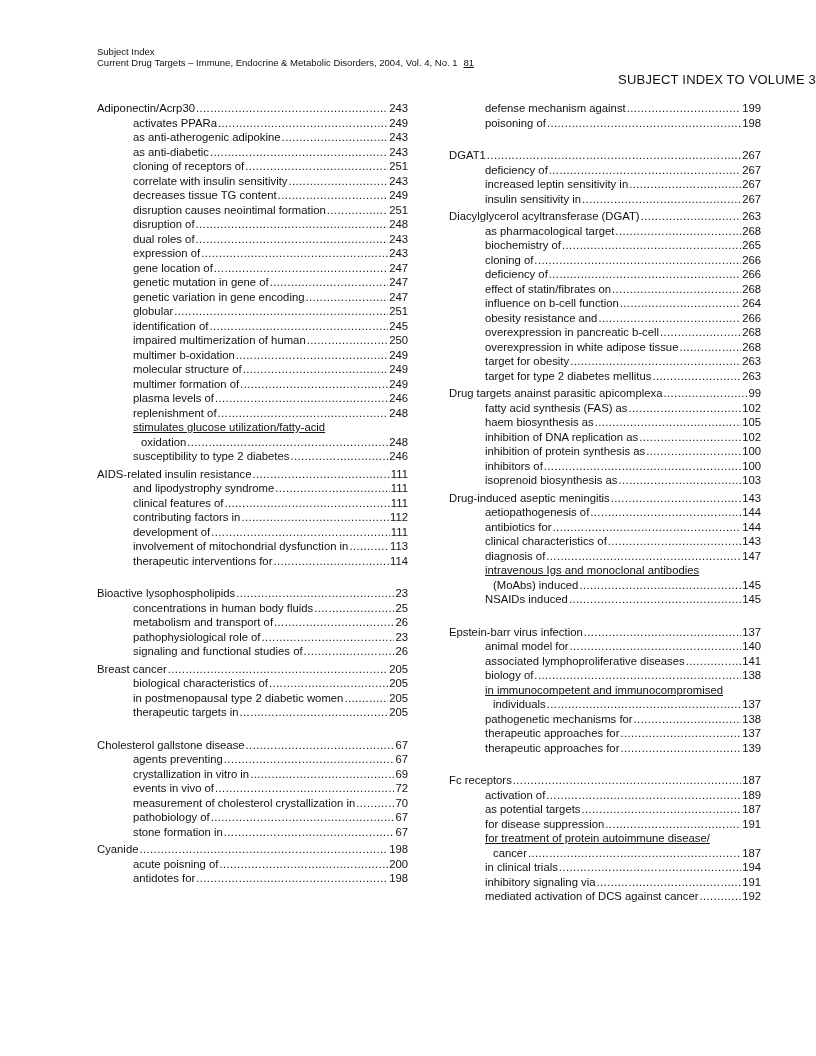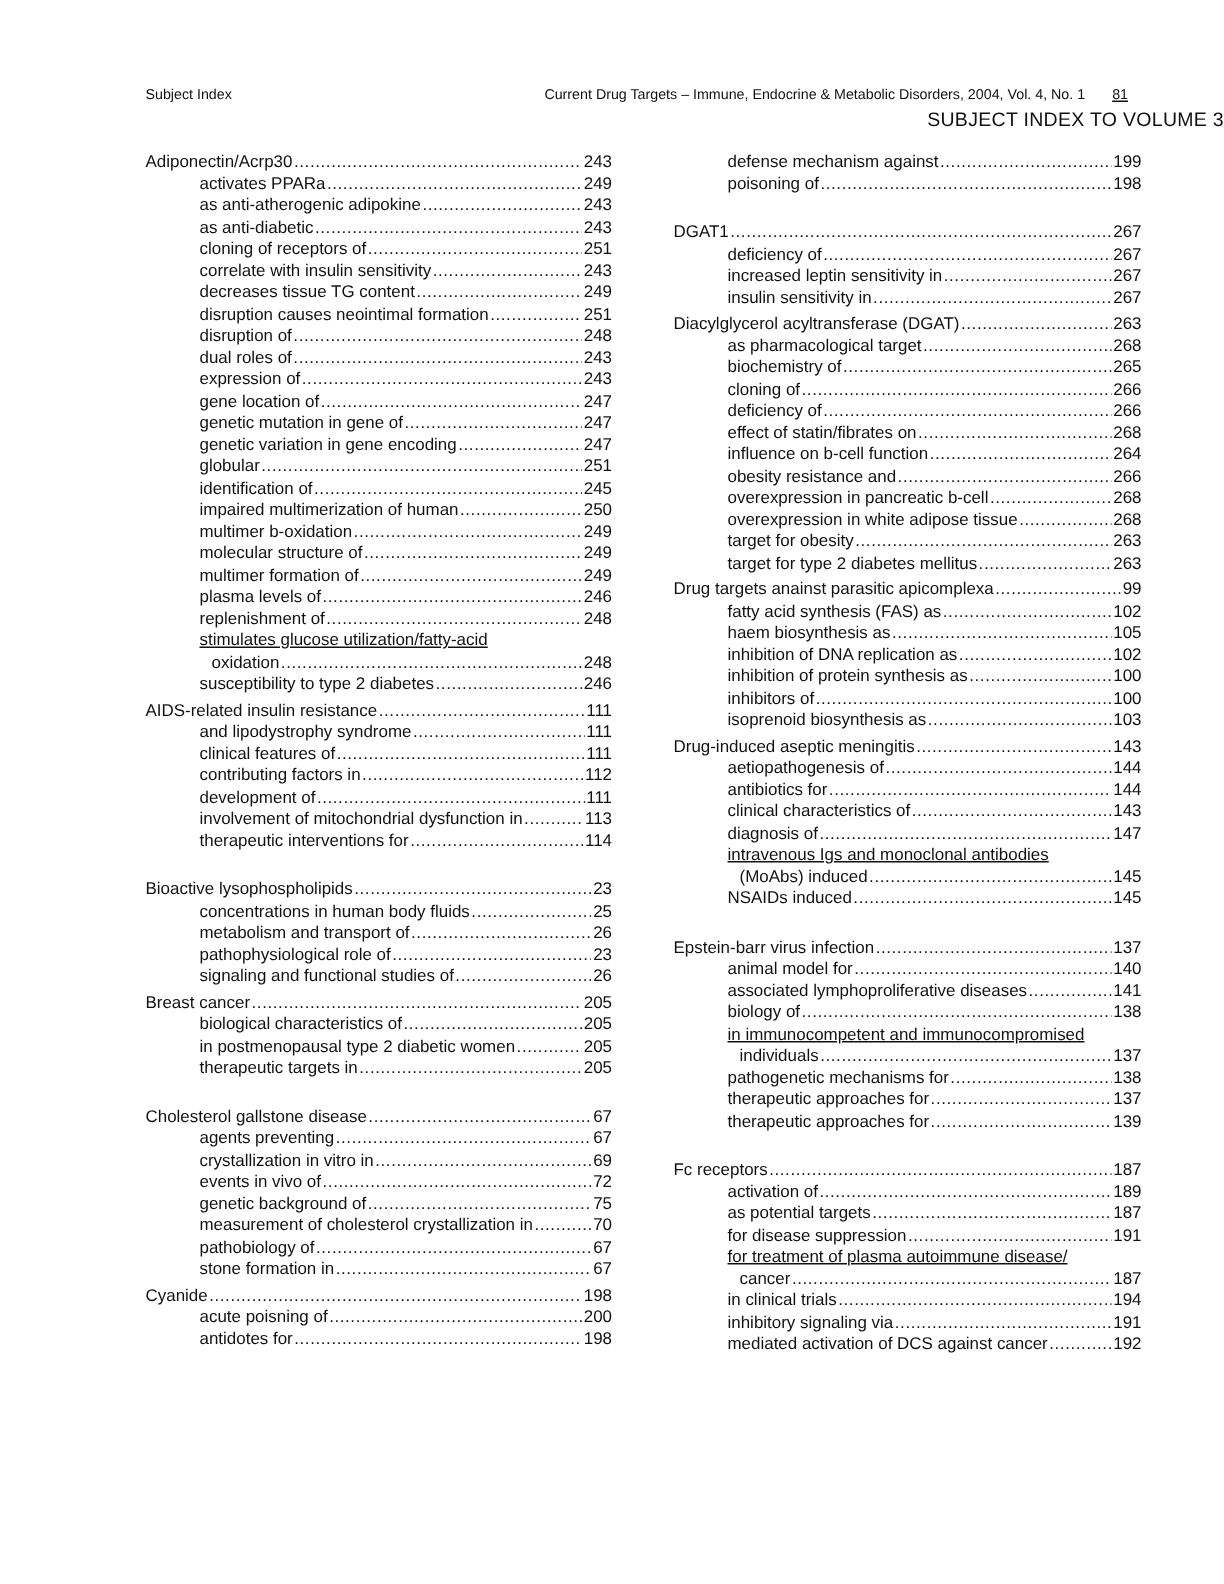--- a/index.html
+++ b/index.html
@@ -1,20 +1,20 @@
 <!DOCTYPE html>
 <html><head>
 <meta charset="utf-8">
 <style>
   html, body { margin: 0; padding: 0; background: #ffffff; }
   body { width: 816px; height: 1056px; position: relative; overflow: hidden;
          font-family: "Liberation Sans", sans-serif; color: #111; }
-  .running-head { position: absolute; top: 58px; left: 97px; right: 64px; height: 14px;
-                  font-size: 9.5px; display: flex; justify-content: space-between; }
-  .running-head .right span.pg { margin-left: 18px; text-decoration: underline; }
+  .running-head { position: absolute; top: 46px; left: 97px; right: 64px; height: 14px;
+                  font-size: 9.5px; display: flex; justify-content: space-between; flex-direction: column; }
+  .running-head .right span.pg { margin-left: 6px; text-decoration: underline; }
   .page-title { position: absolute; top: 72px; left: 0; width: 816px; text-align: right;
                 font-size: 13px; letter-spacing: 0.2px; }
   .col { position: absolute; top: 101px; font-size: 11.3px; line-height: 14.5px; }
   .col.left { left: 97px; width: 311px; }
   .col.right { left: 449px; width: 312px; }
   .entry { display: flex; align-items: baseline; white-space: nowrap; }
   .entry .t { flex: 0 0 auto; }
   .entry .d { flex: 1 1 auto; overflow: hidden; margin: 0 1px; }
   .entry .d::before { content: "................................................................................................................................................................"; letter-spacing: 0.4px; }
   .entry .p { flex: 0 0 auto; }
@@ -256,25 +256,20 @@
       <span class="t">crystallization in vitro in </span>
       <span class="d"></span>
       <span class="p">69</span>
     </div>
     <div class="entry sub">
       <span class="t">events in vivo of </span>
       <span class="d"></span>
       <span class="p">72</span>
     </div>
     <div class="entry sub">
-      <span class="t">genetic background of</span>
-      <span class="d"></span>
-      <span class="p">75</span>
-    </div>
-    <div class="entry sub">
       <span class="t">measurement of cholesterol crystallization in</span>
       <span class="d"></span>
       <span class="p">70</span>
     </div>
     <div class="entry sub">
       <span class="t">pathobiology of </span>
       <span class="d"></span>
       <span class="p">67</span>
     </div>
     <div class="entry sub">
@@ -521,21 +516,21 @@
     <div class="entry sub">
       <span class="t">as potential targets</span>
       <span class="d"></span>
       <span class="p">187</span>
     </div>
     <div class="entry sub">
       <span class="t">for disease suppression</span>
       <span class="d"></span>
       <span class="p">191</span>
     </div>
-    <div class="plain">for treatment of plasma autoimmune disease/</div>
+    <div class="plain">for treatment of protein autoimmune disease/</div>
     <div class="entry cont">
       <span class="t">cancer</span>
       <span class="d"></span>
       <span class="p">187</span>
     </div>
     <div class="entry sub">
       <span class="t">in clinical trials </span>
       <span class="d"></span>
       <span class="p">194</span>
     </div>

